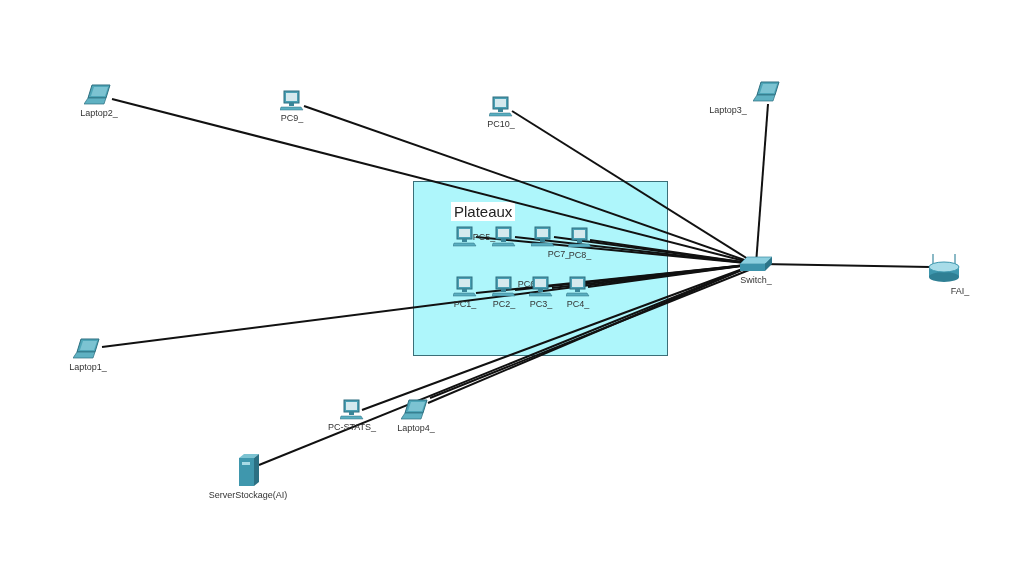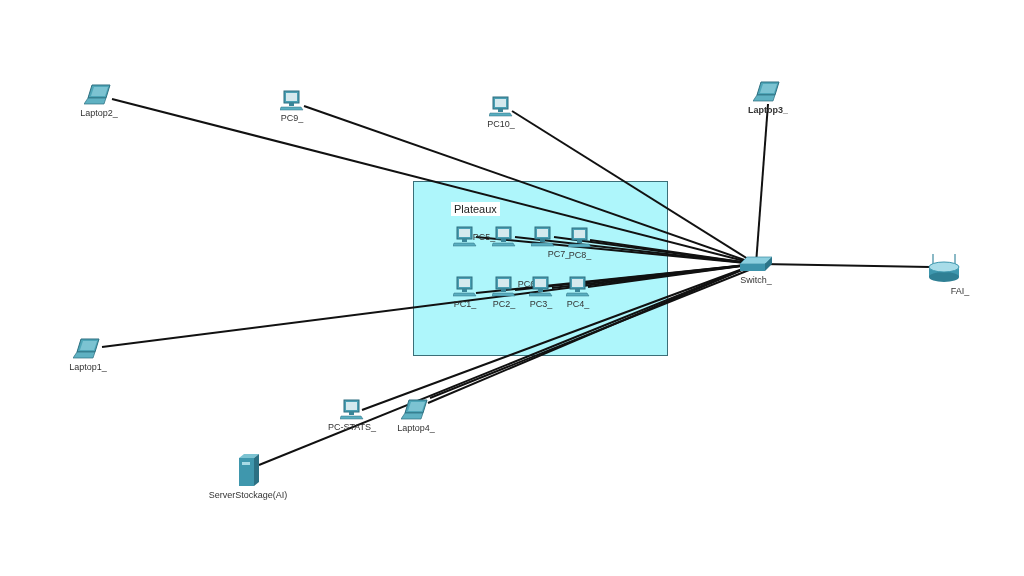--- a/index.html
+++ b/index.html
@@ -2,21 +2,21 @@
 <html><head>
 <meta charset="utf-8">
 <style>
   html, body { margin:0; padding:0; }
   body { width:1024px; height:576px; background:#ffffff; position:relative; overflow:hidden;
          font-family:"Liberation Sans", sans-serif; }
   #canvas { position:absolute; left:0; top:0; width:1024px; height:576px; }
   .cluster { position:absolute; left:413px; top:181px; width:255px; height:175px;
              background:#aef6fb; border:1px solid #3b6f78; box-sizing:border-box; }
   .cluster-label { position:absolute; left:451px; top:202px; background:#ffffff;
-                   font-size:11px; color:#222; padding:1px 3px; }
+                   font-size:15px; color:#222; padding:1px 3px; }
   svg { position:absolute; left:0; top:0; }
   .dev-label { position:absolute; font-size:9px; color:#333; white-space:nowrap; transform:translateX(-50%); }
   .dev-icon { position:absolute; }
 </style>
 </head>
 <body>
 
 <div id="canvas">
   <div class="cluster"></div>
   <div class="cluster-label">Plateaux</div>
@@ -67,21 +67,21 @@
       </svg>
       </div>
       <div class="dev-label" style="left: 501px; top: 119px;">PC10_</div>
       <div class="dev-icon" style="left: 753px; top: 80px;">
         <svg width="30" height="24" viewBox="0 0 30 24">
         <polygon points="8,2 26,2 22,15 4,15" fill="#4fa6b8" stroke="#2d6f80"></polygon>
         <polygon points="10,4 24,4 21,13 7,13" fill="#7cc3d2"></polygon>
         <polygon points="4,15 22,15 20,21 0,21" fill="#5fb1c2" stroke="#2d6f80" stroke-width="0.7"></polygon>
       </svg>
       </div>
-      <div class="dev-label" style="left: 768px; top: 105px; font-weight: bold;">Laptop3_</div>
+      <div class="dev-label" style="left: 728px; top: 105px;">Laptop3_</div>
       <div class="dev-icon" style="left: 453px; top: 226px;">
         <svg width="24" height="22" viewBox="0 0 24 22">
         <rect x="4" y="1" width="15" height="12" fill="#4a9fb3" stroke="#2d6f80"></rect>
         <rect x="6" y="3" width="11" height="8" fill="#d5e9ee"></rect>
         <rect x="9" y="13" width="5" height="3" fill="#3a8598"></rect>
         <polygon points="1,17 21,17 23,20 0,20" fill="#5aaec0" stroke="#2d6f80" stroke-width="0.5"></polygon>
       </svg>
       </div>
       <div class="dev-label" style="left: 465px; top: 232px; margin-left: 19px;">PC5_</div>
       <div class="dev-icon" style="left: 492px; top: 226px;">

